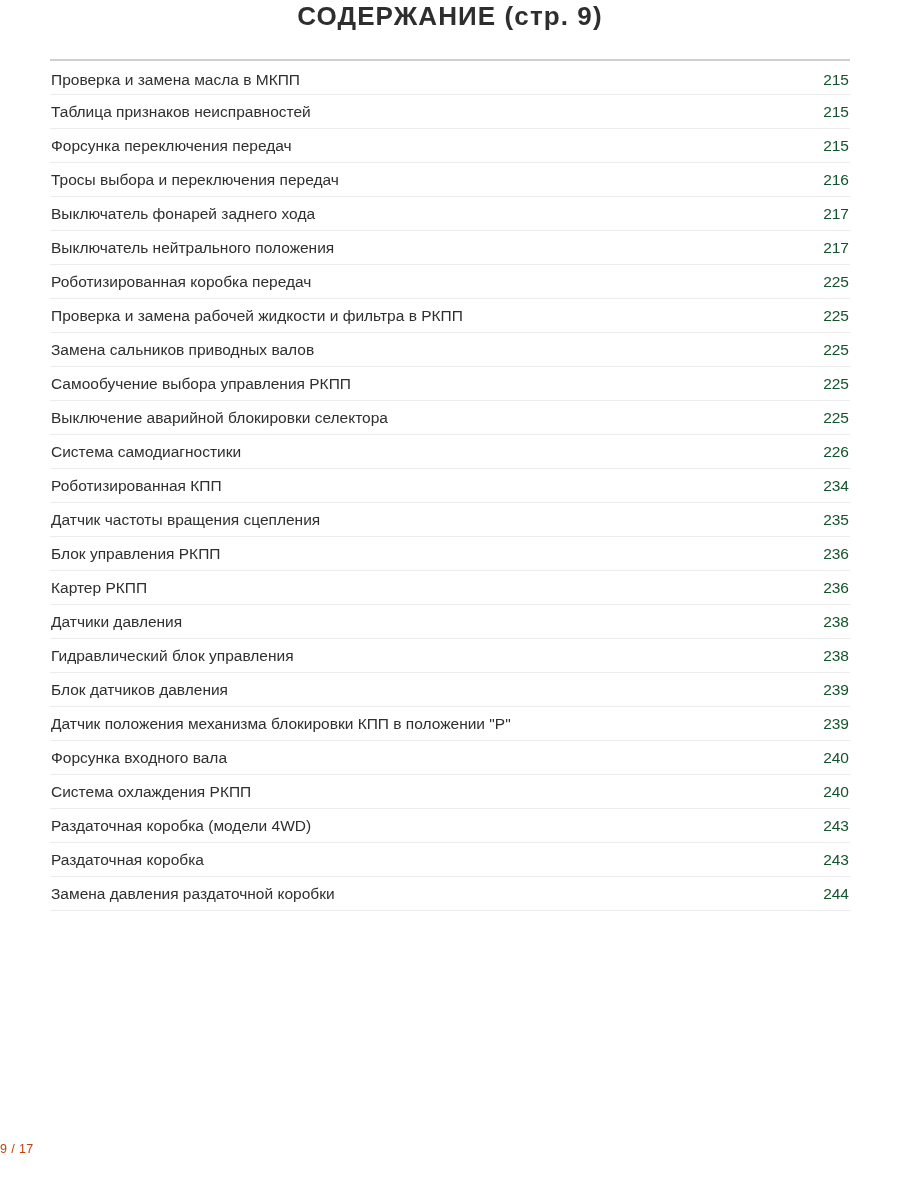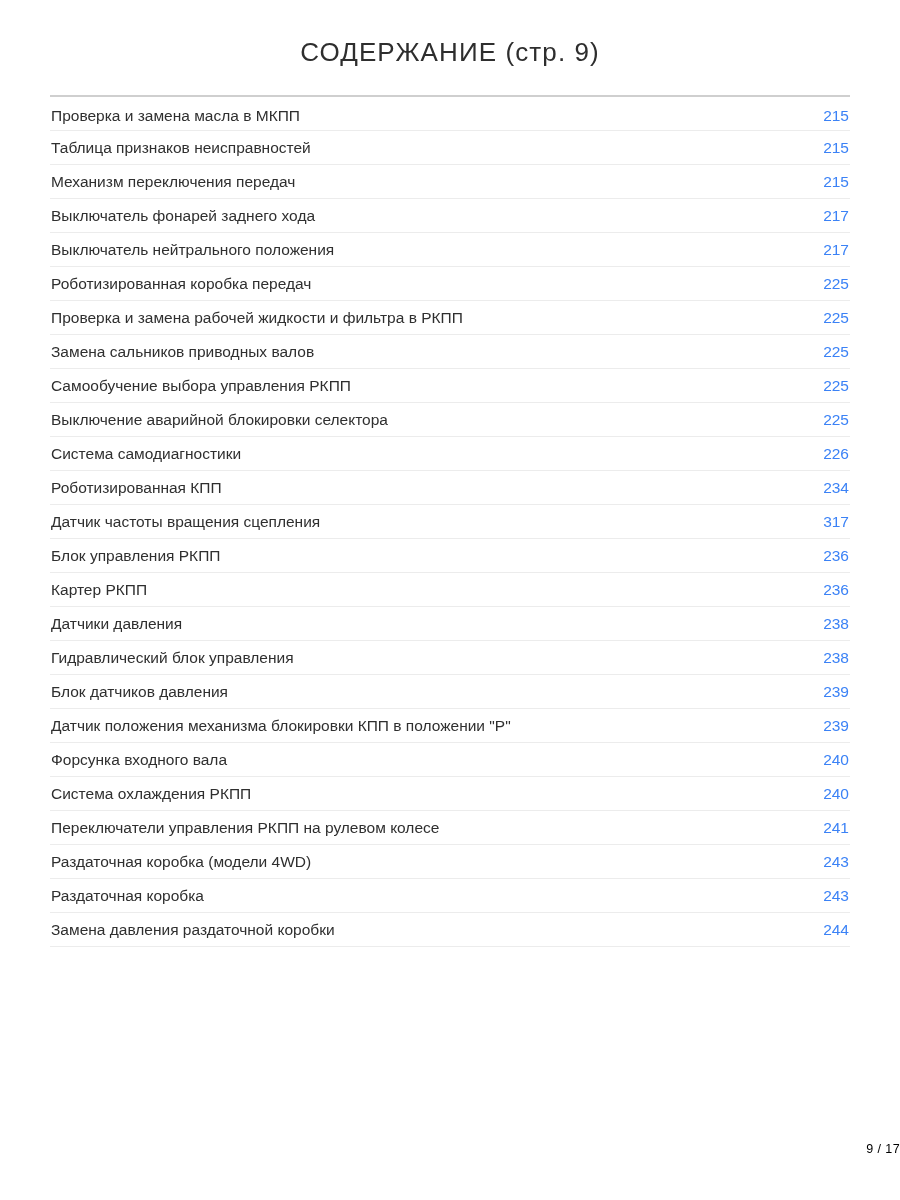--- a/index.html
+++ b/index.html
@@ -23,25 +23,24 @@
     box-sizing: border-box;
     padding: 0 50px;
     display: flex;
     flex-direction: column;
     position: relative;
   }
 
   
   .toc-title {
     margin: 0;
-    padding-top: 36px;
     padding-bottom: 0;
     text-align: center;
     font-size: 26px;
-    font-weight: normal;
+    font-weight: bold;
     letter-spacing: 1.1px;
     color: #2e2e2e;
     line-height: 1.25;
   }
 
   .title-rule {
     margin-top: 26px;
     height: 2px;
     background: #cfcfcf;
     width: 100%;
@@ -74,36 +73,36 @@
     line-height: 34px;
     white-space: nowrap;
     overflow: hidden;
     text-overflow: ellipsis;
     flex: 1 1 auto;
     padding-right: 16px;
   }
 
   .toc-entry-page {
     font-size: 15.5px;
-    color: #3b82f6;
+    color: #14532d;
     line-height: 34px;
     flex: 0 0 auto;
     text-align: right;
     min-width: 34px;
   }
 
   
   .page-footer {
     position: absolute;
     left: 0;
     right: 0;
     bottom: 44px;
-    text-align: right;
+    text-align: left;
     font-size: 12.5px;
-    color: #000000;
+    color: #c2410c;
     letter-spacing: 0.4px;
   }
 </style>
 </head>
 <body>
 
 <div class="page">
 
   <h1 class="toc-title">СОДЕРЖАНИЕ (стр. 9)</h1>
 
@@ -112,22 +111,26 @@
   <ul class="toc-list" id="toc-list">
       <li class="toc-row">
     <span class="toc-entry-label">Проверка и замена масла в МКПП</span>
     <span class="toc-entry-page">215</span>
   </li>
       <li class="toc-row">
     <span class="toc-entry-label">Таблица признаков неисправностей</span>
     <span class="toc-entry-page">215</span>
   </li>
       <li class="toc-row">
-    <span class="toc-entry-label">Механизм переключения передач</span>
+    <span class="toc-entry-label">Форсунка переключения передач</span>
     <span class="toc-entry-page">215</span>
+  </li>
+      <li class="toc-row">
+    <span class="toc-entry-label">Тросы выбора и переключения передач</span>
+    <span class="toc-entry-page">216</span>
   </li>
       <li class="toc-row">
     <span class="toc-entry-label">Выключатель фонарей заднего хода</span>
     <span class="toc-entry-page">217</span>
   </li>
       <li class="toc-row">
     <span class="toc-entry-label">Выключатель нейтрального положения</span>
     <span class="toc-entry-page">217</span>
   </li>
       <li class="toc-row">
@@ -153,21 +156,21 @@
       <li class="toc-row">
     <span class="toc-entry-label">Система самодиагностики</span>
     <span class="toc-entry-page">226</span>
   </li>
       <li class="toc-row">
     <span class="toc-entry-label">Роботизированная КПП</span>
     <span class="toc-entry-page">234</span>
   </li>
       <li class="toc-row">
     <span class="toc-entry-label">Датчик частоты вращения сцепления</span>
-    <span class="toc-entry-page">317</span>
+    <span class="toc-entry-page">235</span>
   </li>
       <li class="toc-row">
     <span class="toc-entry-label">Блок управления РКПП</span>
     <span class="toc-entry-page">236</span>
   </li>
       <li class="toc-row">
     <span class="toc-entry-label">Картер РКПП</span>
     <span class="toc-entry-page">236</span>
   </li>
       <li class="toc-row">
@@ -188,24 +191,20 @@
   </li>
       <li class="toc-row">
     <span class="toc-entry-label">Форсунка входного вала</span>
     <span class="toc-entry-page">240</span>
   </li>
       <li class="toc-row">
     <span class="toc-entry-label">Система охлаждения РКПП</span>
     <span class="toc-entry-page">240</span>
   </li>
       <li class="toc-row">
-    <span class="toc-entry-label">Переключатели управления РКПП на рулевом колесе</span>
-    <span class="toc-entry-page">241</span>
-  </li>
-      <li class="toc-row">
     <span class="toc-entry-label">Раздаточная коробка (модели 4WD)</span>
     <span class="toc-entry-page">243</span>
   </li>
       <li class="toc-row">
     <span class="toc-entry-label">Раздаточная коробка</span>
     <span class="toc-entry-page">243</span>
   </li>
       <li class="toc-row">
     <span class="toc-entry-label">Замена давления раздаточной коробки</span>
     <span class="toc-entry-page">244</span>

